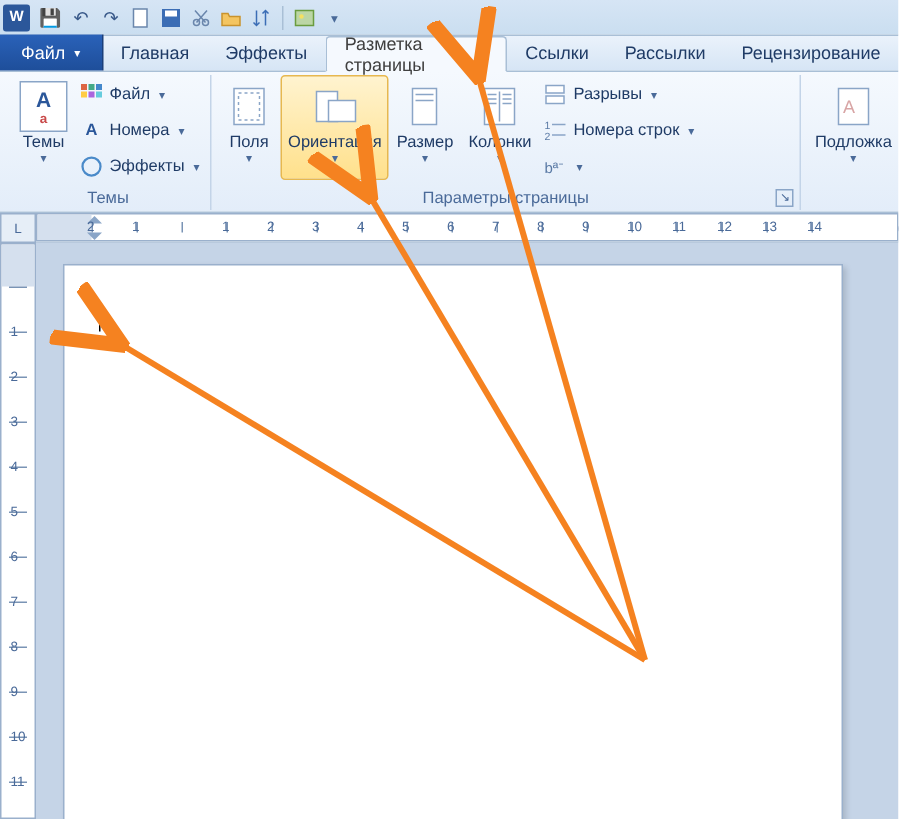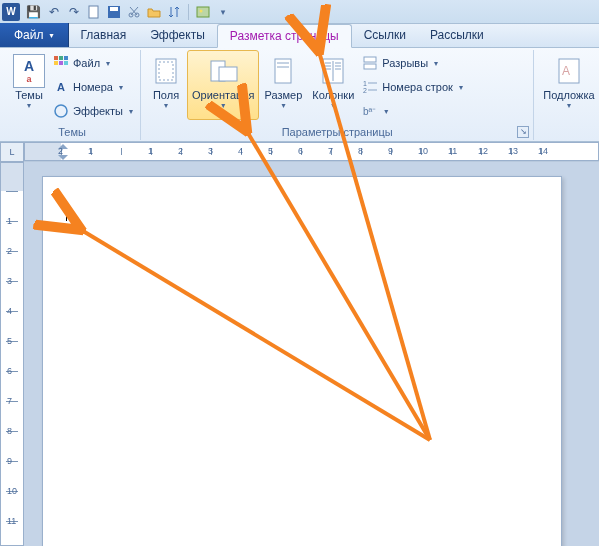--- a/index.html
+++ b/index.html
@@ -11,21 +11,21 @@
   .qat { display:flex; gap:4px; align-items:center; }
   .qat .qi { width:16px; height:16px; display:flex; align-items:center; justify-content:center; font-size:12px; color:#3a5a8a; }
   .qat .sep { width:1px; height:16px; background:#a9bfd6; margin:0 2px;}
   .qat .folder { color:#e3a226;}
   .qat .save { color:#3b6db5;}
 
   
   .tabs { height: 24px; background: linear-gradient(#eaf2fb,#d6e5f5); display:flex; align-items:flex-end; font-size:12px; color:#1f3b66; border-bottom:1px solid #a9bfd6;}
   .tab-file { background: linear-gradient(#2a62b9,#1e4e9a); color:#fff; padding:4px 14px; height:24px; display:flex; align-items:center; border-right:1px solid #1a3f7a; font-size:12px;margin-top:38px;}
   .tab { padding:4px 12px; height:24px; display:flex; align-items:center; cursor:default;margin-top:13px;}
-  .tab.active { background:#f5f9fe; border:1px solid #a9bfd6; border-bottom:1px solid #f5f9fe; border-radius:3px 3px 0 0; margin-bottom:-1px; color:#a21caf;}
+  .tab.active { background:#f5f9fe; border:1px solid #a9bfd6; border-bottom:1px solid #f5f9fe; border-radius:3px 3px 0 0; margin-bottom:-1px; color:#404040;}
   
   
   .ribbon { height: 94px; background: linear-gradient(#f5f9fe,#e3edf9); border-bottom:1px solid #a9bfd6; display:flex; padding:2px 4px 0 4px; font-size:11px; color:#1f3b66;}
   .group { display:flex; flex-direction:column; border-right:1px solid #c3d4e8; padding:0 4px; height:90px;}
   .group-body { flex:1; display:flex; align-items:flex-start;}
   .group-label { text-align:center; font-size:11px; color:#4a6a99; padding:1px 0 2px 0; position:relative;}
   .group-label .launcher { position:absolute; right:0; bottom:2px; width:12px; height:12px; border:1px solid #8aa5c7; font-size:8px; line-height:10px; text-align:center; color:#4a6a99;}
   
   .big-btn { display:flex; flex-direction:column; align-items:center; justify-content:flex-start; padding:2px 4px; width:auto; min-width:42px; height:70px; border:1px solid transparent; border-radius:3px;}
   .big-btn.highlight { background: linear-gradient(#fff3cf,#ffe08b); border:1px solid #e7b84f;}
@@ -123,20 +123,21 @@
 <div class="tabs">
   <div class="tab-file">
       <span>Файл</span>
       <span style="font-size:8px;margin-left:6px;">▾</span>
     </div>
   <div class="tab">Главная</div>
   <div class="tab">Эффекты</div>
   <div class="tab active">Разметка страницы</div>
   <div class="tab">Ссылки</div>
   <div class="tab">Рассылки</div>
+  <div class="tab">Рецензирование</div>
 </div>
 
 <div class="ribbon">
 
   <div class="group">
     <div class="group-body">
       <div class="big-btn">
         <div class="ic">
             <div class="themes-ic">A<span style="font-size:9px;color:#c94a4a;">a</span></div>
           </div>

